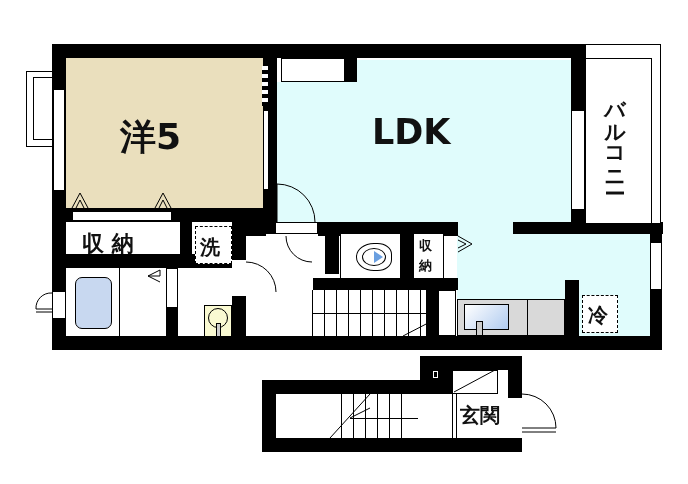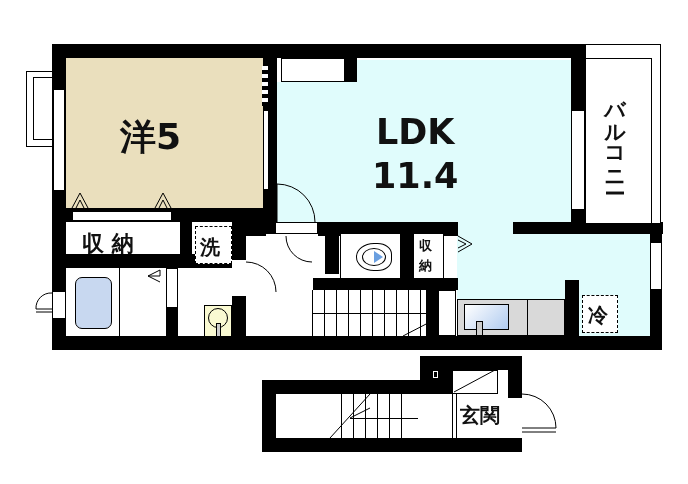--- a/index.html
+++ b/index.html
@@ -128,21 +128,20 @@
   <line x1="454" y1="392" x2="495" y2="370" stroke="#000"></line>
   <line x1="403" y1="336" x2="430" y2="322" stroke="#000"></line>
   <polyline points="148,276 160,270 160,276 148,276" fill="none" stroke="#000"></polyline>
   <polyline points="148,276 160,282" fill="none" stroke="#000"></polyline>
   <rect x="437" y="344" width="60" height="6" fill="#000"></rect>
 </svg>
 
 <div class="room-label" style="left:120px;top:113px;font-size:36px;">洋5</div>
 <div class="room-label" style="left:372px;top:110px;font-size:35px;line-height:44px;">
   <div>LDK</div>
-  <div>11.4</div>
 </div>
 <div class="room-label" style="left:600px;top:86px;font-size:21px;width:30px;writing-mode:vertical-rl;line-height:30px;">バルコニー</div>
 <div class="room-label" style="left:82px;top:229px;font-size:22px;">収 納</div>
 <div class="room-label" style="left:200px;top:234px;font-size:20px;">洗</div>
 <div class="room-label" style="left:419px;top:236px;font-size:13px;line-height:20px;">
   <div>収</div>
   <div>納</div>
 </div>
 <div class="room-label" style="left:588px;top:302px;font-size:20px;">冷</div>
 <div class="room-label" style="left:460px;top:402px;font-size:20px;">玄関</div>

